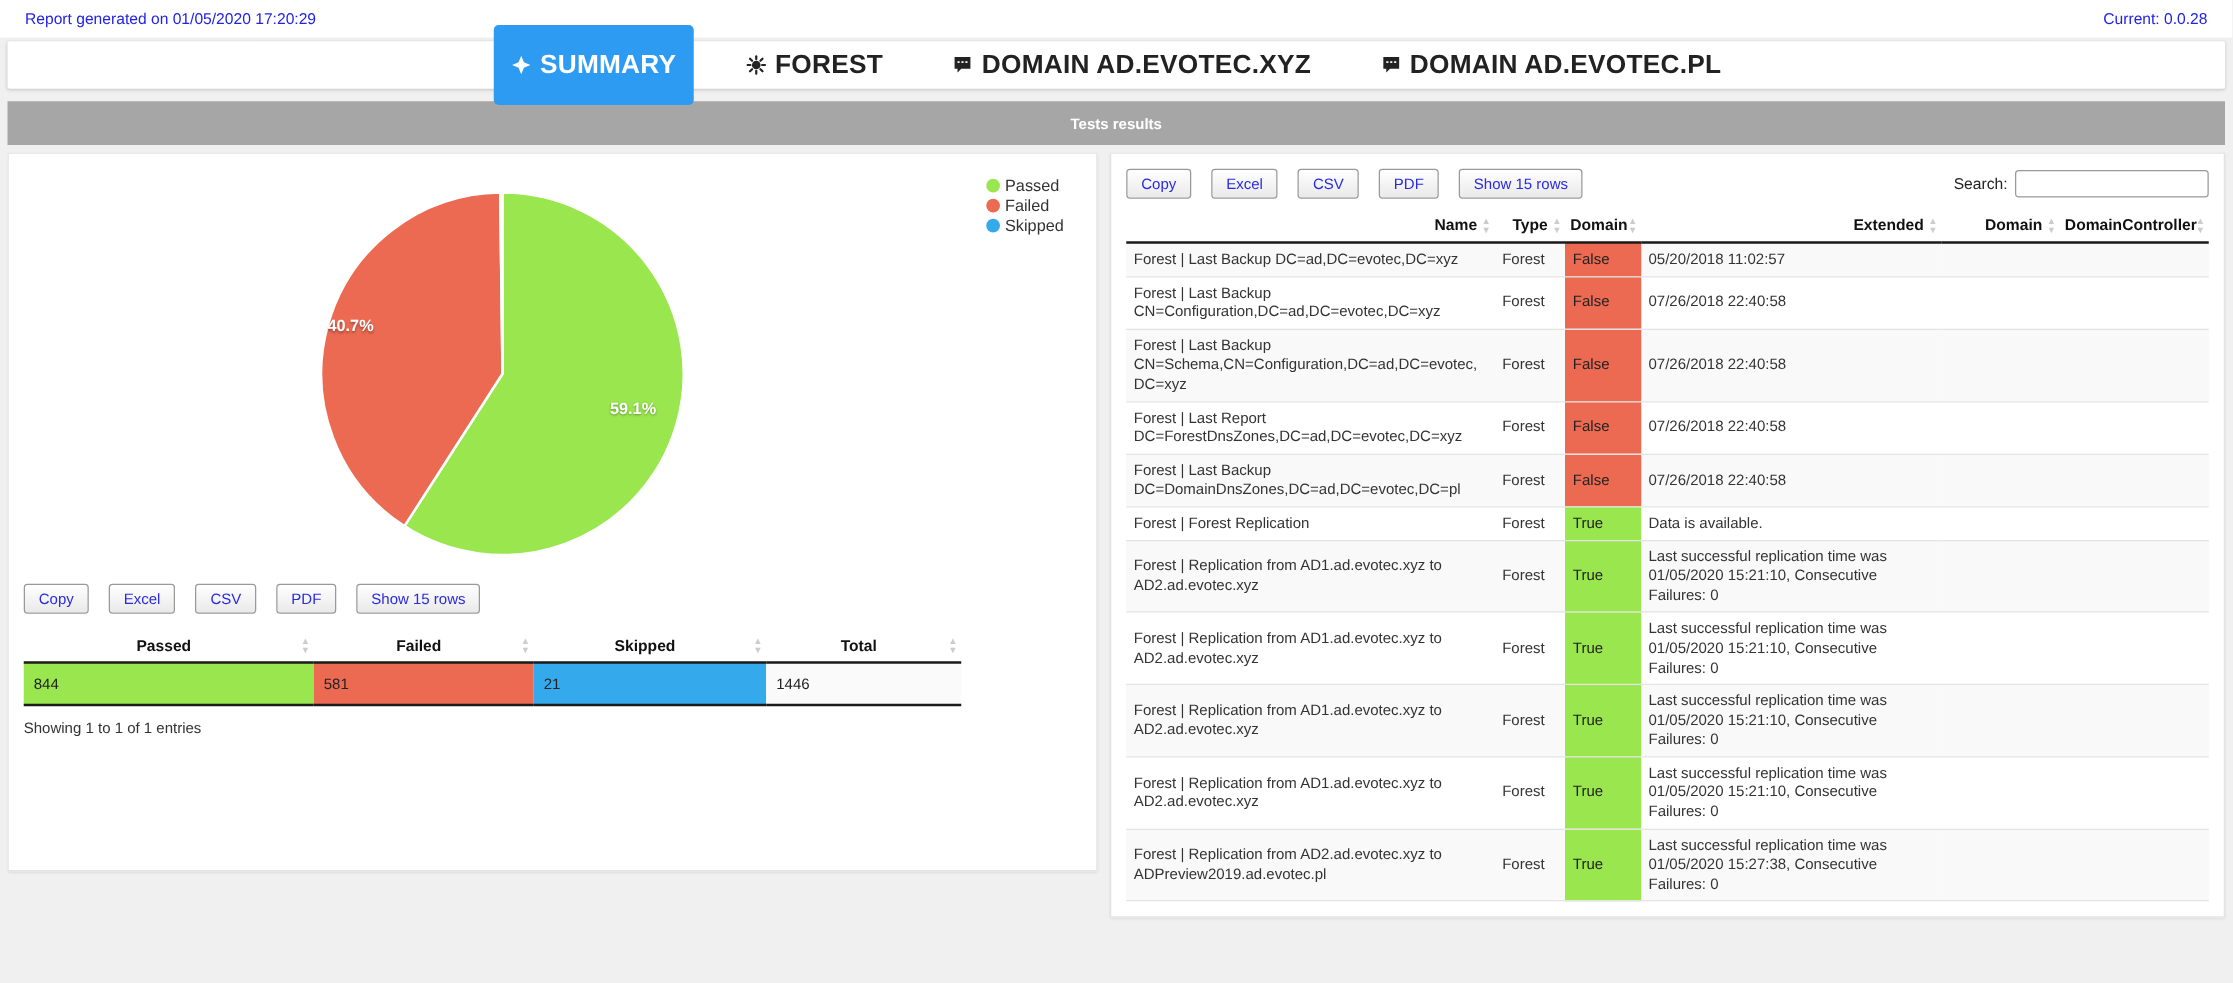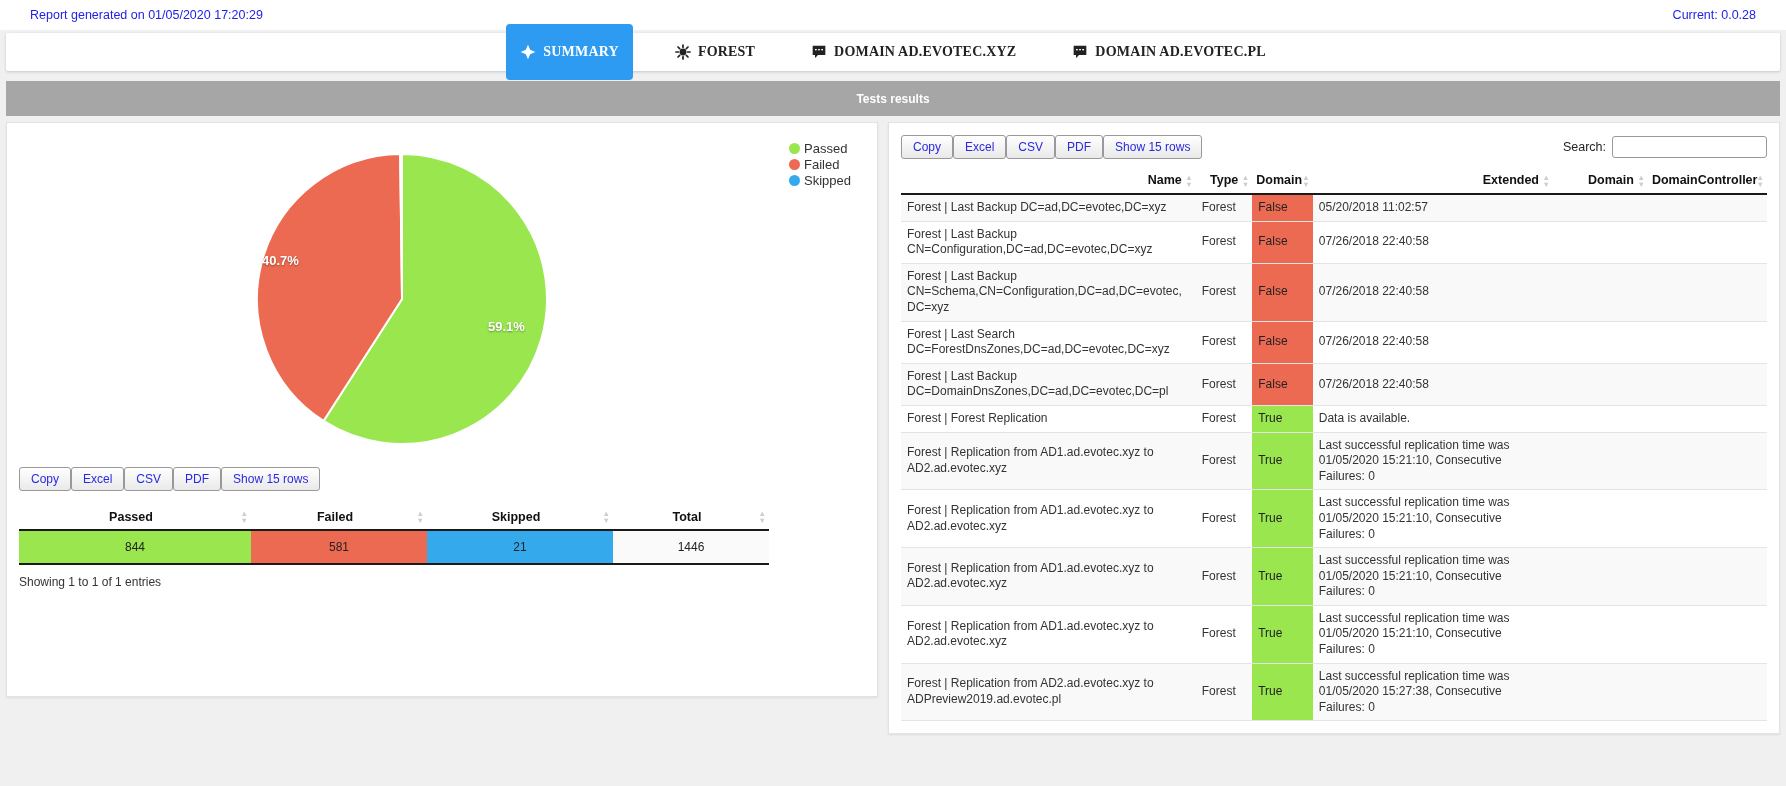--- a/index.html
+++ b/index.html
@@ -1,25 +1,25 @@
 <!DOCTYPE html>
 <html><head>
 <meta charset="utf-8">
 <style>
   * { margin:0; padding:0; box-sizing:border-box; }
   html,body { width:1786px; height:786px; overflow:hidden; background:#f0f0f0;
     font-family:"Liberation Sans","DejaVu Sans",sans-serif; color:#333; }
   
   .topbar { background:#fff; height:30px; display:flex; align-items:center;
-    justify-content:space-between; padding:0 30px; font-size:12.5px; color:#2222e8; }
+    justify-content:space-between; padding:0 20px; font-size:12.5px; color:#2222e8; }
   
   .tabbar { background:#fff; margin:3px 6px 0; height:38px; display:flex; align-items:center;
     justify-content:center; gap:28px; box-shadow:0 1px 3px rgba(0,0,0,.18); border-radius:2px; }
-  .tab { display:flex; align-items:center; gap:7px; font-size:14px; font-weight:600;
-    color:#222; padding:20px 14px; border-radius:4px; cursor:pointer; letter-spacing:.2px;font-family:Liberation Serif, serif; }
+  .tab { display:flex; align-items:center; gap:7px; font-size:21px; font-weight:600;
+    color:#222; padding:20px 14px; border-radius:4px; cursor:pointer; letter-spacing:.2px; }
   .tab.active { background:#2e9bf2; color:#fff; }
   .tab-icon { width:16px; height:16px; display:inline-flex; }
   .tab-icon svg { width:16px; height:16px; }
   
   .section-bar { background:#a6a6a6; margin:10px 6px 6px; height:35px; display:flex;
     align-items:center; justify-content:center; }
   .section-bar span { color:#fff; font-weight:bold; font-size:12px; }
   
   .content { display:flex; align-items:flex-start; gap:10px; margin:0 6px; }
   .card { background:#fff; border:1px solid #e3e3e3; box-shadow:0 1px 2px rgba(0,0,0,.08);
@@ -30,34 +30,34 @@
   .chart-area { position:relative; height:332px; }
   .chart-area svg.pie { position:absolute; left:233px; top:14px; width:300px; height:300px; }
   .pie-label { position:absolute; color:#fff; font-weight:bold; font-size:13px;
     text-shadow:0 1px 2px rgba(0,0,0,.35); }
   .pie-label.failed { left:243px; top:118px; }
   .pie-label.passed { left:469px; top:184px; }
   .legend { position:absolute; top:6px; right:14px; display:flex; flex-direction:column; gap:1px; }
   .legend-item { display:flex; align-items:center; gap:4px; font-size:13px; color:#333; cursor:pointer; }
   .legend-dot { width:11px; height:11px; border-radius:50%; display:inline-block; }
   
-  .btn-row { display:flex; gap:0; align-items:flex-end; }
+  .btn-row { display:flex; gap:16px; align-items:flex-end; }
   .dt-btn { font-family:inherit; font-size:12px; color:#2a2ae0; background:linear-gradient(#ffffff,#e9e9e9);
     border:1px solid #999; border-radius:3px; padding:4px 11px; cursor:pointer; }
   
   table { border-collapse:collapse; table-layout:fixed; font-size:12px; }
   th { font-weight:bold; color:#111; position:relative; padding:5px 14px 5px 6px; }
   .sorter { position:absolute; right:3px; top:50%; transform:translateY(-50%);
     display:flex; flex-direction:column; color:#ccc; font-size:7.5px; line-height:6.5px; }
   
   .summary-table { width:750px; margin-top:14px; }
   .summary-table thead tr { border-bottom:2px solid #1a1a1a; }
   .summary-table th { text-align:center; font-size:12.5px; }
   .summary-table tbody tr { border-bottom:2px solid #1a1a1a; }
-  .summary-table td { padding:9px 8px; color:#222;text-align:center; }
+  .summary-table td { padding:9px 8px; color:#222; }
   td.bg-passed { background:#99e64e; }
   td.bg-failed { background:#ec6a51; }
   td.bg-skipped { background:#34aaec; }
   td.bg-total { background:#fafafa; }
   .showing { font-size:12px; color:#333; margin-top:10px; }
   
   .toolbar { display:flex; align-items:center; justify-content:space-between; }
   .search { display:flex; align-items:center; gap:6px; font-size:12.5px; color:#222; }
   .search input { width:155px; height:22px; border:1px solid #999; border-radius:3px; padding:0 5px;
     font-family:inherit; font-size:12px; }
@@ -284,21 +284,21 @@
           </tr>
           <tr>
             <td class="c-name">Forest | Last Backup CN=Schema,CN=Configuration,DC=ad,DC=evotec,DC=xyz</td>
             <td class="c-type">Forest</td>
             <td class="c-status st-false">False</td>
             <td class="c-ext">07/26/2018 22:40:58</td>
             <td class="c-dom"></td>
             <td class="c-dc"></td>
           </tr>
           <tr>
-            <td class="c-name">Forest | Last Search DC=ForestDnsZones,DC=ad,DC=evotec,DC=xyz</td>
+            <td class="c-name">Forest | Last Report DC=ForestDnsZones,DC=ad,DC=evotec,DC=xyz</td>
             <td class="c-type">Forest</td>
             <td class="c-status st-false">False</td>
             <td class="c-ext">07/26/2018 22:40:58</td>
             <td class="c-dom"></td>
             <td class="c-dc"></td>
           </tr>
           <tr>
             <td class="c-name">Forest | Last Backup DC=DomainDnsZones,DC=ad,DC=evotec,DC=pl</td>
             <td class="c-type">Forest</td>
             <td class="c-status st-false">False</td>

